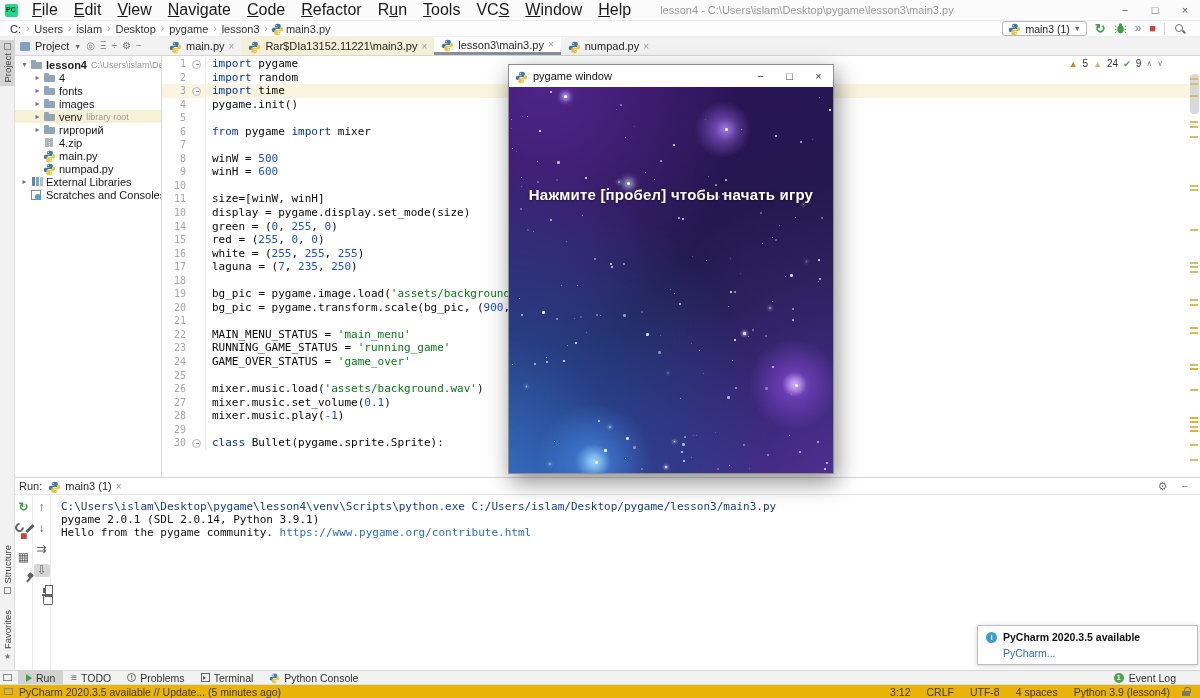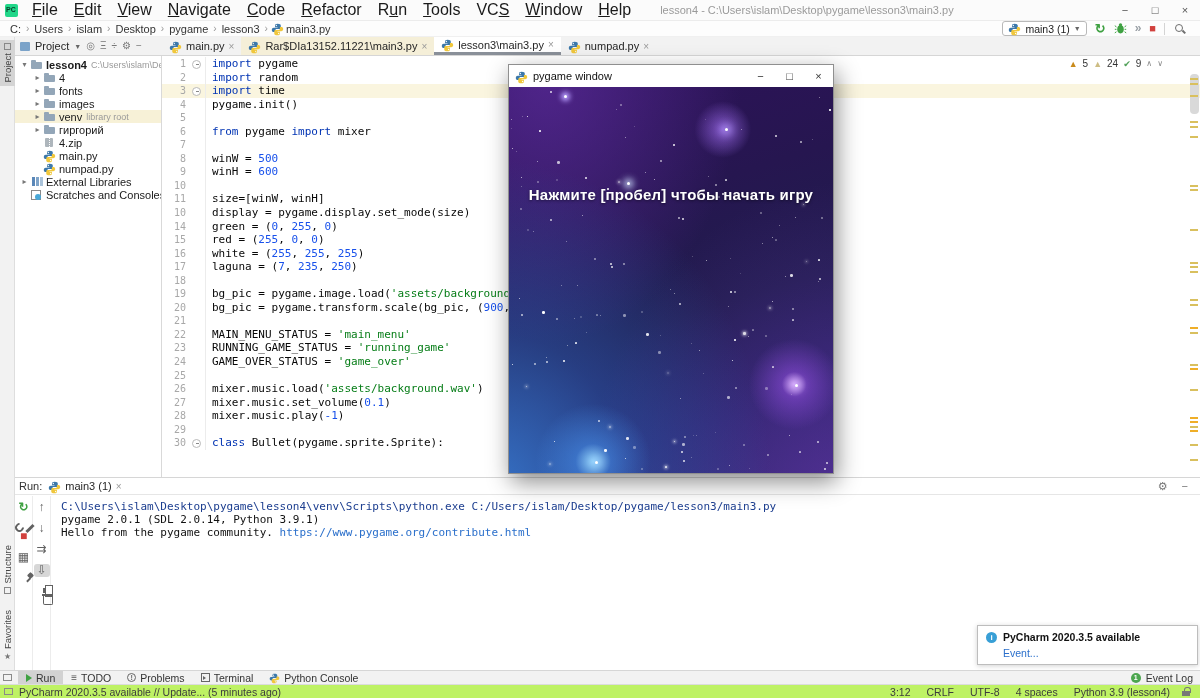--- a/index.html
+++ b/index.html
@@ -149,23 +149,23 @@
   .toolwin-bar{position:absolute;left:0;top:670px;width:1200px;height:14px;background:#f2f2f2;border-top:1px solid #d6d6d6;display:flex;align-items:center;font-size:10.5px;color:#333}
   .switcher{width:9px;height:7px;border:1px solid #8a8a8a;margin:0 6px 0 3px}
   .tw-tab{display:flex;align-items:center;gap:4px;padding:0 8px;height:13px}
   .tw-tab.active{background:#d2d2d2}
   .tri-green{width:0;height:0;border-left:6px solid #3fa142;border-top:4px solid transparent;border-bottom:4px solid transparent}
   .ico-todo{font-size:10px;color:#555}
   .ico-problems{width:9px;height:9px;border-radius:50%;border:1px solid #666;color:#666;font-size:7px;line-height:8px;text-align:center;font-weight:bold}
   .ico-term{width:9px;height:9px;border:1px solid #666;position:relative}
   .ico-term::before{content:"";position:absolute;left:1px;top:2px;border-left:3px solid #666;border-top:2px solid transparent;border-bottom:2px solid transparent}
   .pycon-ico{width:11px;height:11px}
-  .event-log{margin-left:auto;display:flex;align-items:center;gap:5px;padding-right:7px}
+  .event-log{margin-left:auto;display:flex;align-items:center;gap:5px;padding-right:24px}
   .ico-event{width:10px;height:10px;border-radius:50%;background:#4ca64f;color:#fff;font-size:7px;font-weight:bold;text-align:center;line-height:10px}
-  .status-bar{position:absolute;left:0;top:684px;width:1200px;height:14px;background:#bef264;border-top:1px solid #dcdcdc;display:flex;align-items:center;font-size:10.5px;color:#3c3c3c}
+  .status-bar{position:absolute;left:0;top:684px;width:1200px;height:14px;background:#eab308;border-top:1px solid #dcdcdc;display:flex;align-items:center;font-size:10.5px;color:#3c3c3c}
   .sb-icon{width:9px;height:7px;border:1px solid #8a8a8a;margin:0 6px 0 4px}
   .sb-right{margin-left:auto;display:flex;align-items:center;gap:16px;padding-right:10px}
   .ico-lock{position:relative;width:8px;height:9px;margin-left:-4px}
   .ico-lock::before{content:"";position:absolute;left:0;bottom:0;width:8px;height:5px;background:#777}
   .ico-lock::after{content:"";position:absolute;left:1.5px;top:0;width:5px;height:5px;border:1.5px solid #777;border-bottom:none;border-radius:3px 3px 0 0}
 </style>
 </head>
 <body>
 
 <div class="titlebar">
@@ -787,21 +787,21 @@
       <div class="con-line">pygame 2.0.1 (SDL 2.0.14, Python 3.9.1)</div>
       <div class="con-line">Hello from the pygame community. <span class="con-link">https://www.pygame.org/contribute.html</span></div>
     </div>
 </div>
 
 <div class="notification">
   <div class="notif-row">
     <span class="ico-info">i</span>
     <span class="notif-title">PyCharm 2020.3.5 available</span>
   </div>
-  <span class="notif-action">Event...</span>
+  <span class="notif-action">PyCharm...</span>
 </div>
 
 <div class="toolwin-bar">
   <span class="switcher"></span>
   <div style="display:flex" id="twtabs">
       <div class="tw-tab active">
         <span class="tri-green"></span>
         <span>Run</span>
       </div>
       <div class="tw-tab">

